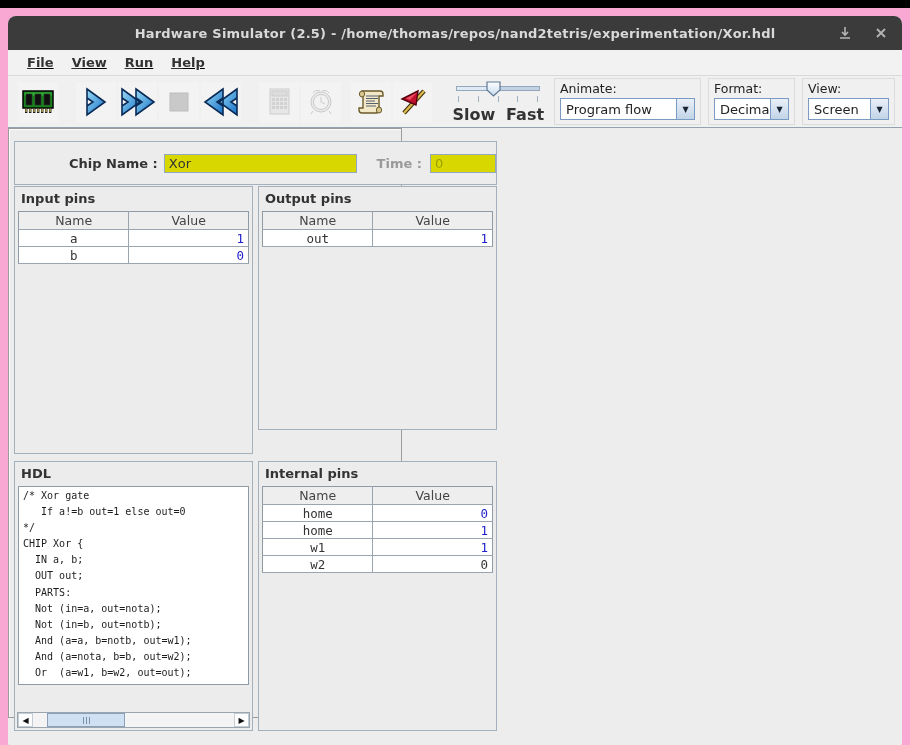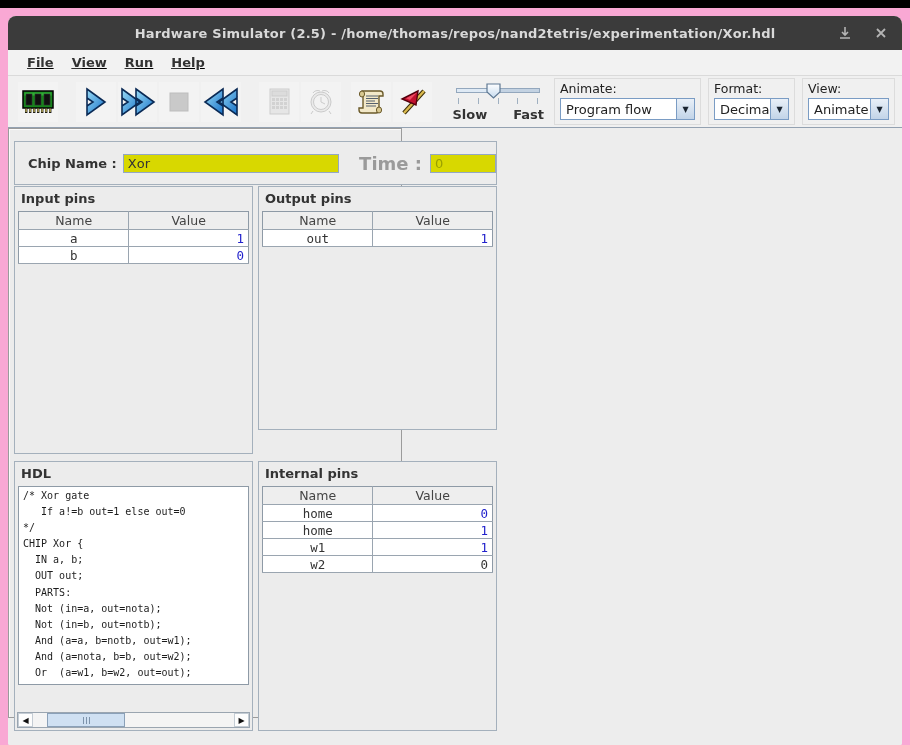--- a/index.html
+++ b/index.html
@@ -32,43 +32,43 @@
 
   
   .slider-box { width:92px; margin-left:18px; margin-right:10px; display:flex; flex-direction:column; align-items:stretch; }
   .slider-track-row { position:relative; height:16px; }
   .slider-track { position:absolute; left:4px; right:4px; top:6px; height:5px;
     background:#c3d2e2; border:1px solid #93a7bd; }
   .slider-progress { position:absolute; left:4px; top:6px; width:40px; height:5px; background:#dfeaf5; border:1px solid #93a7bd; }
   .slider-thumb { position:absolute; left:34px; top:1px; }
   .slider-ticks { display:flex; justify-content:space-between; padding:0 6px; height:8px; }
   .slider-ticks i { width:1px; height:6px; background:#9fb0c1; }
-  .slider-labels { display:flex; justify-content:space-between; font-size:13px; font-weight:bold; color:#333; margin-top:1px; }
+  .slider-labels { display:flex; justify-content:space-between; font-size:16px; font-weight:bold; color:#333; margin-top:1px; }
 
   
   .combo-group { border:1px solid #dcdcdc; padding:2px 5px 4px 5px; margin-right:7px; }
   .combo-label { font-size:12.5px; color:#222; margin-bottom:2px; }
   .combo { height:22px; background:#fff; border:1px solid #7a9cc4; display:flex; align-items:center; }
   .combo .combo-value { flex:1; font-size:13px; color:#222; padding:0 5px; white-space:nowrap; overflow:hidden; }
   .combo .combo-arrow { width:18px; height:100%; border-left:1px solid #7a9cc4;
     background:linear-gradient(#e9f0f8,#c2d4e8); display:flex; align-items:center; justify-content:center;
     font-size:8px; color:#1a2430; }
 
   
   .content { position:absolute; left:0; top:112px; right:0; bottom:0; background:#ededed; }
   .panel { position:absolute; border:1px solid #a4b0bc; background:#ececec; }
   .panel-title { font-size:13px; font-weight:bold; color:#333; padding:4px 6px 3px 6px; }
 
   
-  .chip-panel { left:6px; top:13px; width:483px; height:44px; display:flex; align-items:center; }
+  .chip-panel { left:6px; top:13px; width:483px; height:44px; display:flex; align-items:center;padding-left:41px; }
   .chip-label { font-size:13px; font-weight:bold; color:#333; margin-left:13px; white-space:nowrap; }
   .yellow-field { height:19px; background:#d8d800; border:1.5px solid #93a7c5; font-size:13px;
     color:#333; padding:0 4px; font-family:"DejaVu Sans","Liberation Sans",sans-serif; outline:none; }
   .chip-field { width:232px; margin-left:6px; }
-  .time-label { font-size:18px; font-weight:bold; color:#9a9a9a; margin-left:20px; white-space:nowrap; }
+  .time-label { font-size:13px; font-weight:bold; color:#9a9a9a; margin-left:20px; white-space:nowrap; }
   .time-field { width:66px; margin-left:8px; color:#9aa000; }
 
   
   .input-panel  { left:6px;   top:58px;  width:239px; height:268px; }
   .output-panel { left:250px; top:58px;  width:239px; height:244px; }
   .hdl-panel    { left:6px;   top:333px; width:239px; height:270px; display:flex; flex-direction:column; }
   .internal-panel { left:250px; top:333px; width:239px; height:270px; }
   .right-panel  { left:497px; top:13px;  width:394px; height:590px; border:1px solid #9b9b9b;
     box-shadow:inset 1px 1px 0 #fbfbfb; background:#ececec; }
 
@@ -288,21 +288,21 @@
         <div class="combo-label">Format:</div>
         <div class="combo" style="width:75px">
           <span class="combo-value">Decimal</span>
           <span class="combo-arrow">▼</span>
         </div>
       </div>
 
       <div class="combo-group">
         <div class="combo-label">View:</div>
         <div class="combo" style="width:81px">
-          <span class="combo-value">Animate</span>
+          <span class="combo-value">Screen</span>
           <span class="combo-arrow">▼</span>
         </div>
       </div>
     </div>
 
     <div class="content">
 
       <div class="panel chip-panel">
         <span class="chip-label">Chip Name :</span>
         <input class="yellow-field chip-field" value="Xor" style="">

